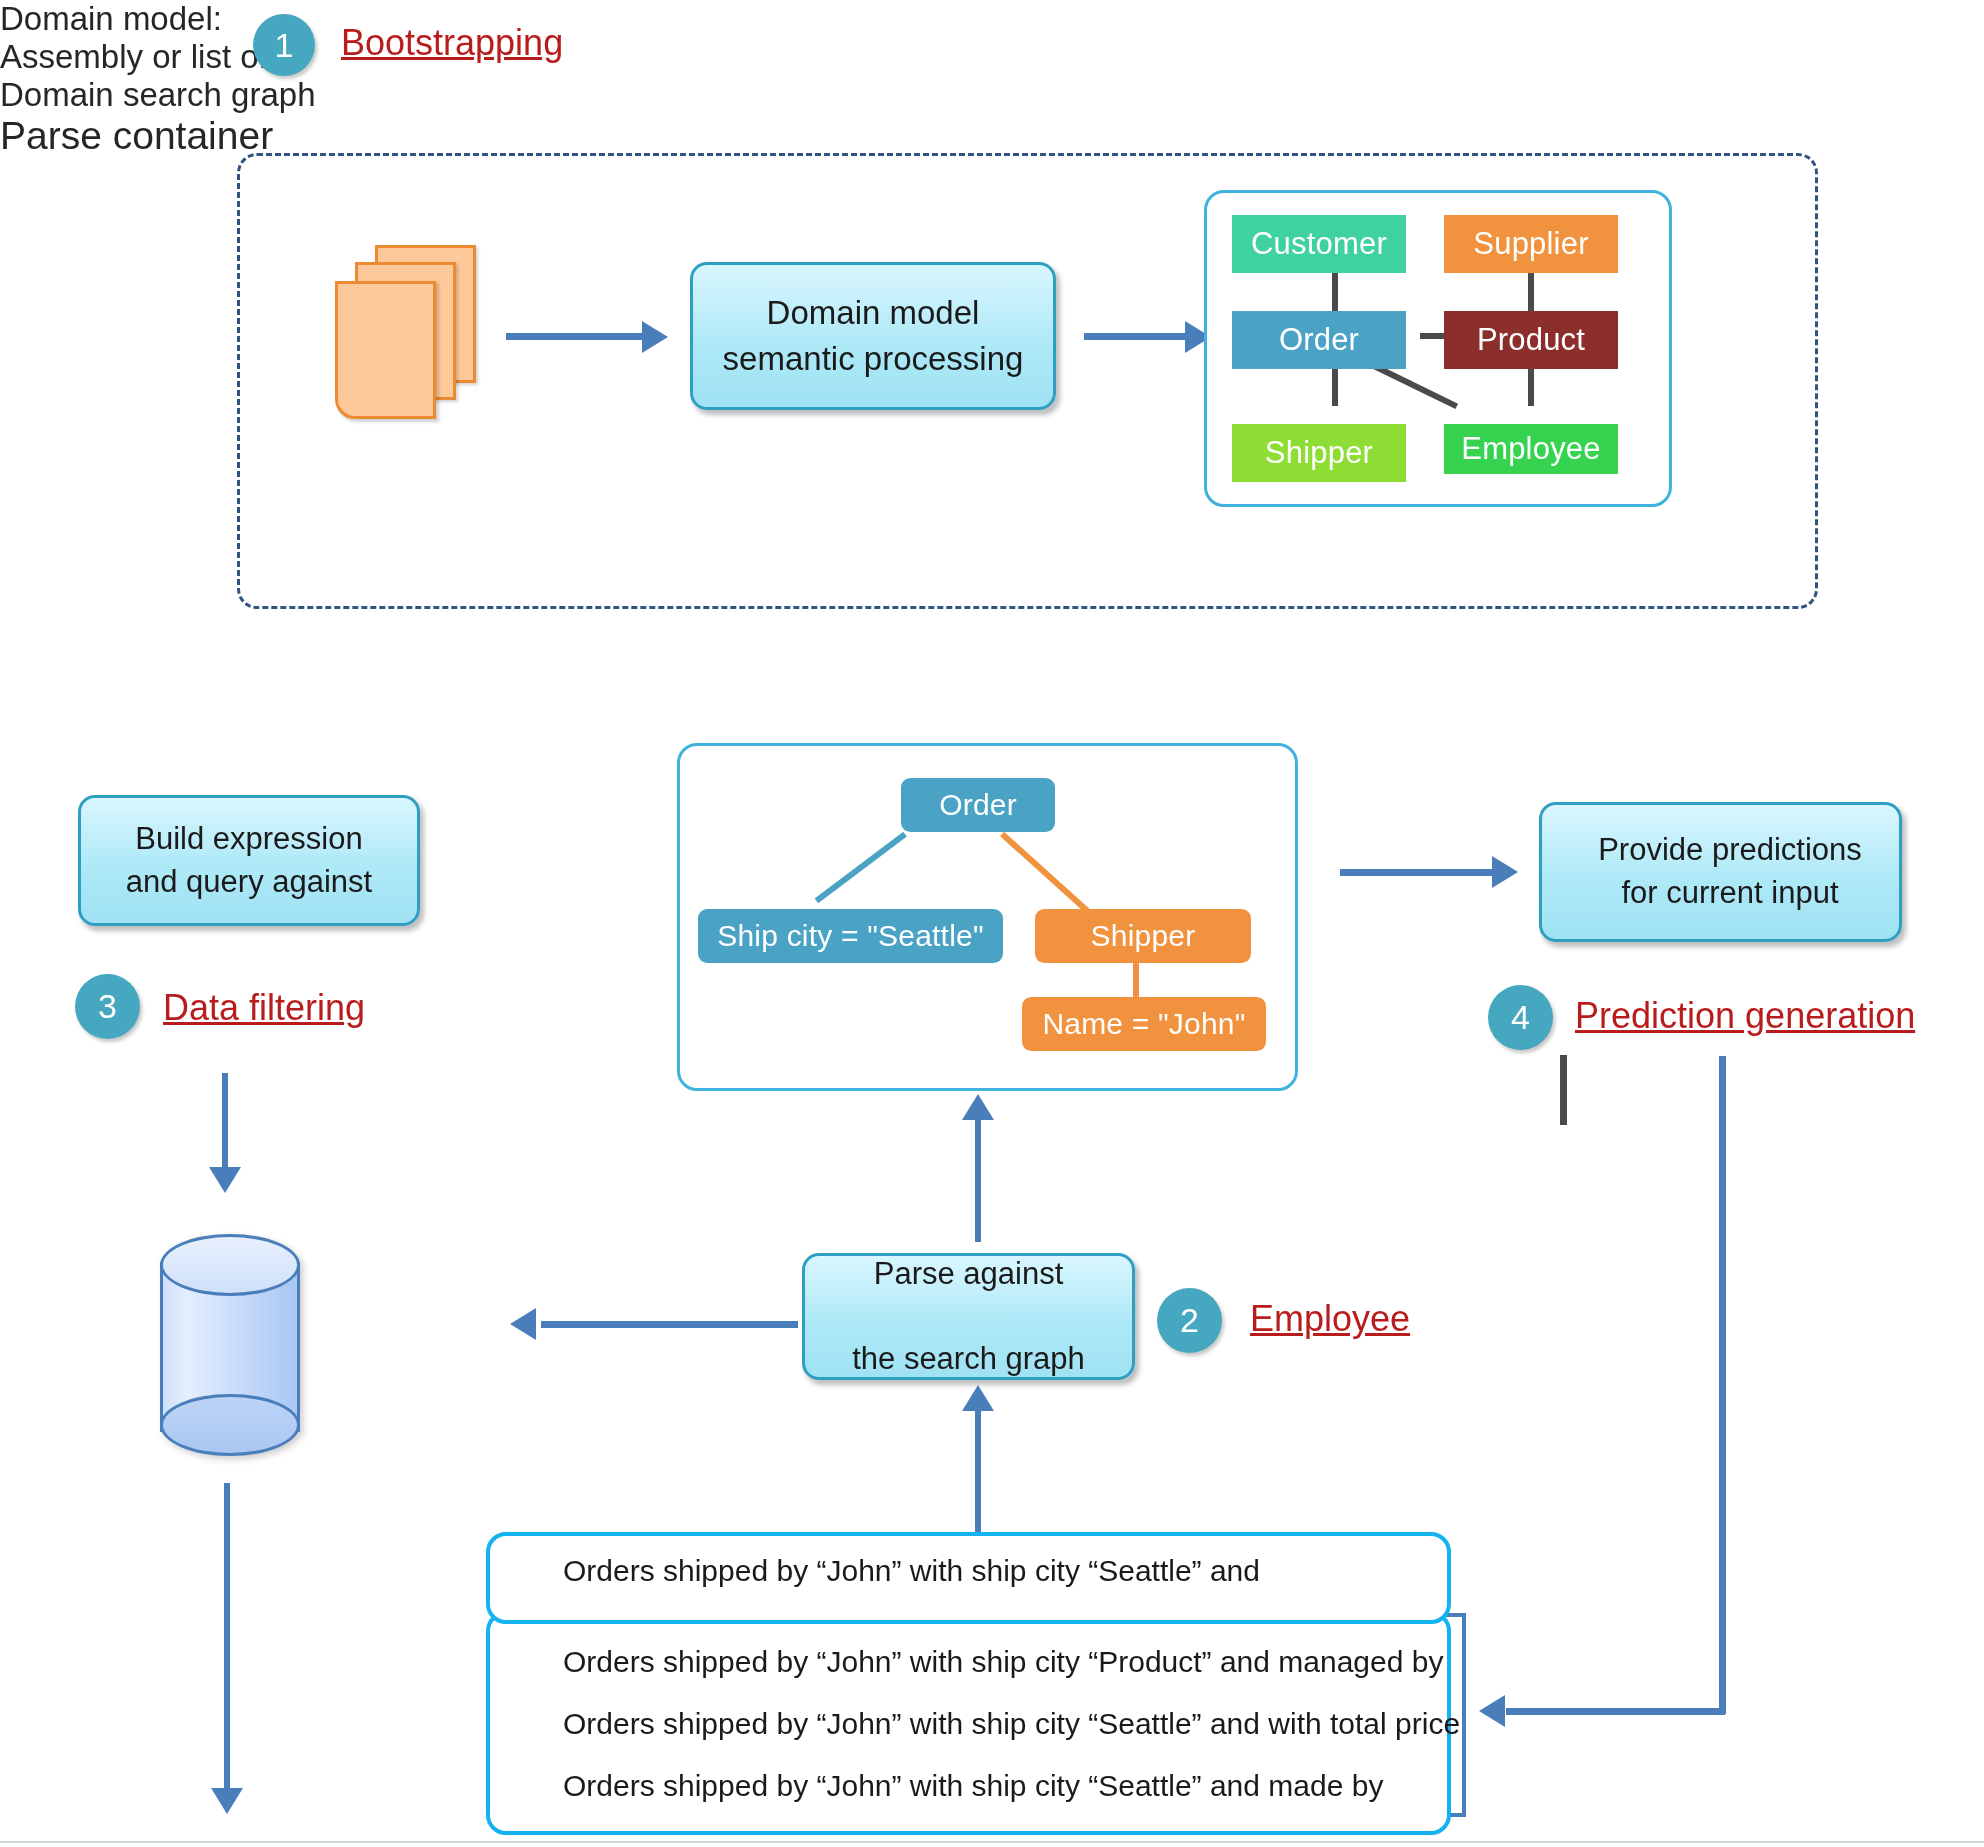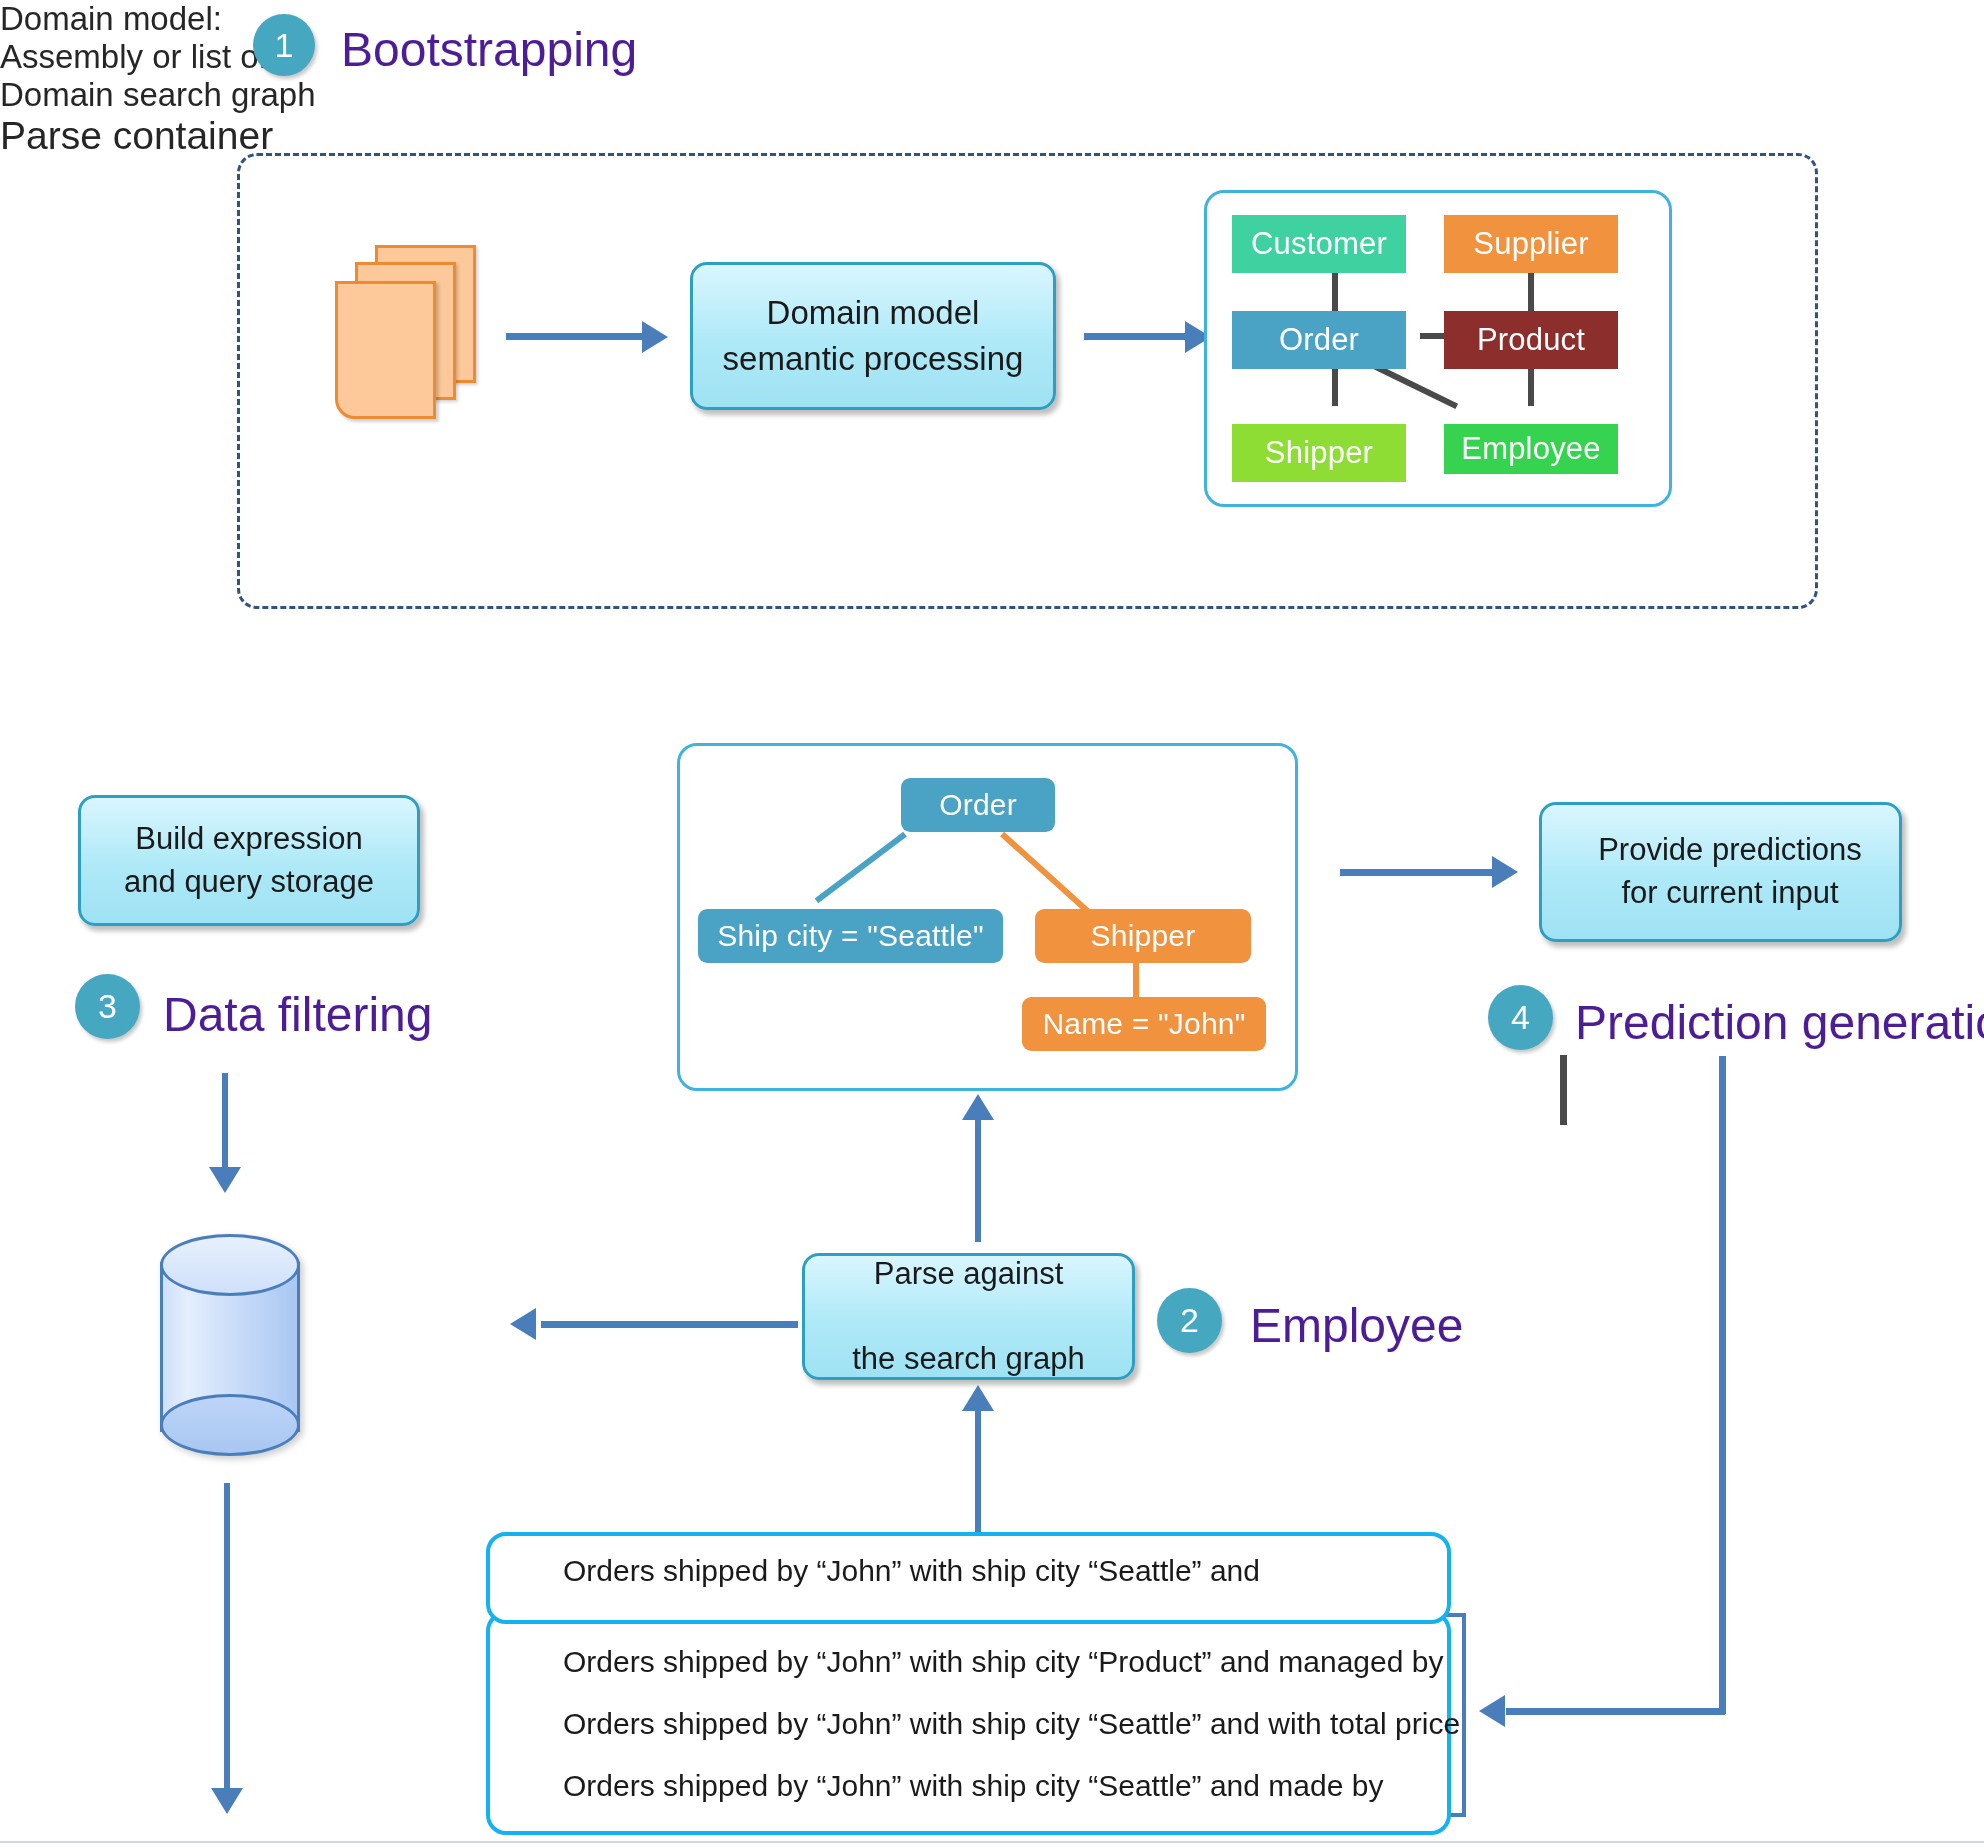--- a/index.html
+++ b/index.html
@@ -9,21 +9,21 @@
   .txt{color:#262626;white-space:pre;}
 
   
   .step-circle{
     position:absolute;border-radius:50%;
     background:#46a7c0;color:#ffffff;
     display:flex;align-items:center;justify-content:center;
     box-shadow:2.3px 3.1px 3.9px rgba(0,0,0,.22);
     font-size:34px;
   }
-  .step-label{position:absolute;font-size:48px;color:#4c1d95;white-space:nowrap;}
+  .step-label{position:absolute;font-size:36px;color:#b91c1c;white-space:nowrap;text-decoration:underline;}
 
   
   .dashed-box{
     position:absolute;border:3.9px dashed #31537f;border-radius:20px;
   }
 
   
   .proc-box{
     position:absolute;border:3.1px solid #2e9fc0;border-radius:17px;
     background:linear-gradient(180deg,#d9f6ff 0%,#aee9f7 55%,#9fe2f3 100%);
@@ -148,21 +148,21 @@
   </div>
   <div class="node soft" style="left:1022px;top:997px;width:244px;height:54px;background:#f0923e;font-size:30px;">
     <span>Name = "John"</span>
   </div>
 
   <div class="arrow-line" style="left:1340px;top:869px;width:156px;height:7px;"></div>
   <div class="abs" style="left:1492px;top:856px;width:0;height:0;border-left:26.5px solid #4a7ebb;border-top:16.3px solid transparent;border-bottom:16.3px solid transparent;"></div>
 
   <div class="proc-box" style="left:78px;top:795px;width:336px;height:125px;font-size:31px;flex-direction:column;">
     <div>Build expression</div>
-    <div>and query storage</div>
+    <div>and query against</div>
   </div>
 
   <div class="step-circle" style="left:75px;top:974px;width:65px;height:65px;">
     <span>3</span>
   </div>
   <div class="step-label" style="left:163px;top:987px;">Data filtering</div>
 
   <div class="arrow-line" style="left:222px;top:1073px;width:6.2px;height:101px;"></div>
   <div class="abs" style="left:209px;top:1167px;width:0;height:0;border-top:26.5px solid #4a7ebb;border-left:16.3px solid transparent;border-right:16.3px solid transparent;"></div>
 

